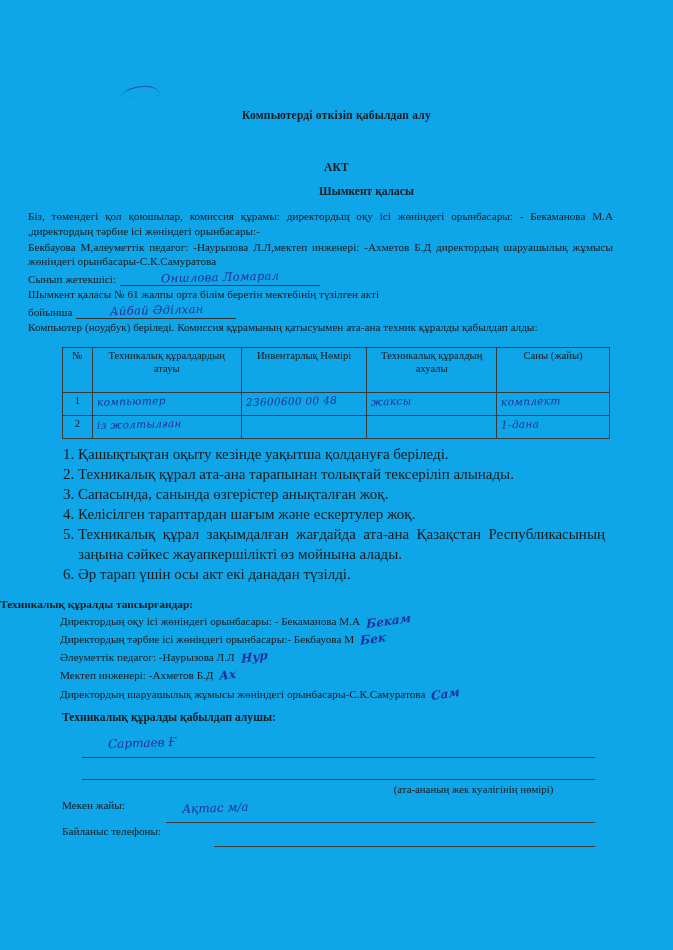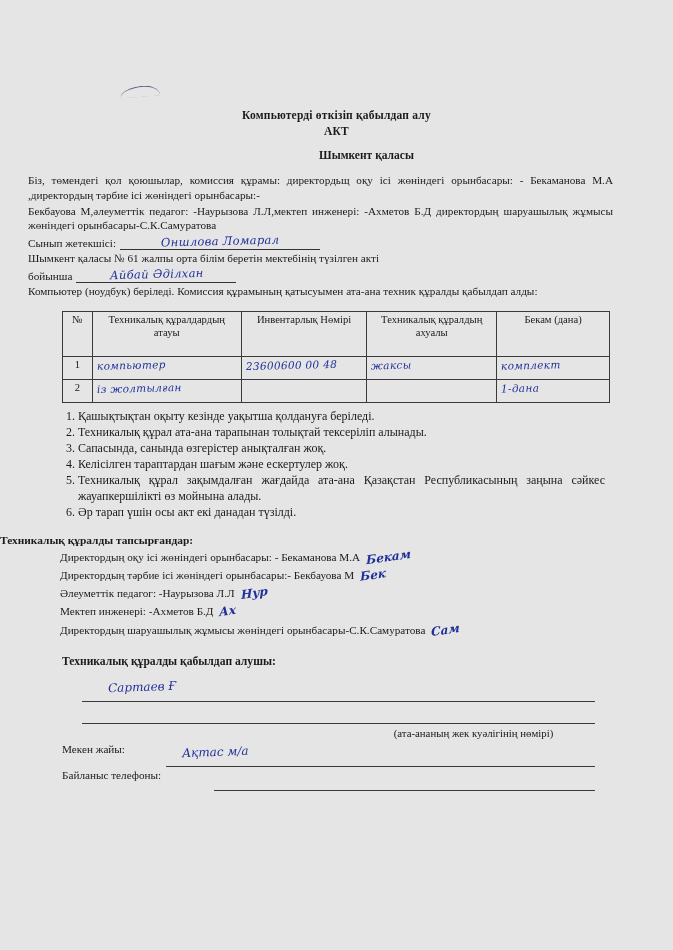--- a/index.html
+++ b/index.html
@@ -12,21 +12,21 @@
     height: 950px;
     font-family: "Liberation Serif", serif;
     color: #1a1a1a;
     position: relative;
     overflow: hidden;
   }
   .page {
     position: relative;
     width: 673px;
     height: 950px;
-    background: #e5e5e5;
+    background: #0ea5e9;
   }
   .stray-mark {
     position: absolute;
     left: 120px;
     top: 86px;
     width: 40px;
     height: 10px;
     border-top: 1.4px solid #2b2f7a;
     border-radius: 60% 40% 0 0 / 100% 100% 0 0;
     transform: rotate(-4deg);
@@ -40,21 +40,21 @@
   }
   .title-block {
     text-align: center;
     margin-top: 108px;
     font-weight: bold;
     font-size: 11.5px;
     letter-spacing: .2px;
     line-height: 1.35;
   }
   .title-line1 { display: block; }
-  .title-line2 { display: block; }
+  .title-line2 { display: block; margin-top: 36px; }
   .city {
     text-align: center;
     font-weight: bold;
     font-size: 11.5px;
     margin-top: 10px;
     padding-left: 60px;
   }
   .body-text {
     margin: 12px 0 12px 0;
     padding: 0 60px 0 28px;
@@ -109,21 +109,21 @@
   .col-no { width: 22px; text-align: center; }
   .col-name { width: 148px; }
   .col-inv { width: 120px; }
   .col-state { width: 130px; }
   .col-qty { width: 110px; }
   td.data { height: 18px; }
 
   ol.notes {
     margin: 6px 0 0 0;
     padding: 0 68px 0 78px;
-    font-size: 12px;
+    font-size: 15px;
     line-height: 1.33;
   }
   ol.notes li { margin-bottom: 0px; text-align: justify; }
 
   .sect-head {
     font-weight: bold;
     font-size: 11.4px;
     margin-top: 13px;
   }
   .sign-list {
@@ -140,21 +140,21 @@
     font-weight: bold;
     display: inline-block;
     transform: rotate(-8deg) skewX(-6deg);
     margin-left: 6px;
     font-size: 12px;
   }
   .sect-head2 {
     font-weight: bold;
     font-size: 11.6px;
     padding-left: 62px;
-    margin-top: 16px;
+    margin-top: 8px;
   }
   .field-block {
     padding-left: 62px;
     margin-top: 12px;
     font-size: 11.2px;
   }
   .field-line {
     position: relative;
     height: 20px;
   }
@@ -218,21 +218,21 @@
       <div class="para">Компьютер (ноудбук) беріледі. Комиссия  құрамының  қатысуымен ата-ана техник құралды  қабылдап  алды:</div>
     </div>
 
     <table class="grid">
       <thead>
         <tr>
           <th class="col-no">№</th>
           <th class="col-name">Техникалық құралдардың атауы</th>
           <th class="col-inv">Инвентарлық Нөмірі</th>
           <th class="col-state">Техникалық құралдың ахуалы</th>
-          <th class="col-qty">Бекам (дана)</th>
+          <th class="col-qty">Саны (жайы)</th>
         </tr>
       </thead>
       <tbody>
         <tr>
           <td class="col-no data">1</td>
           <td class="data"><span class="hand sm">компьютер</span></td>
           <td class="data"><span class="hand sm">23600600 00 48</span></td>
           <td class="data"><span class="hand sm">жаксы</span></td>
           <td class="data"><span class="hand sm">комплект</span></td>
         </tr>

